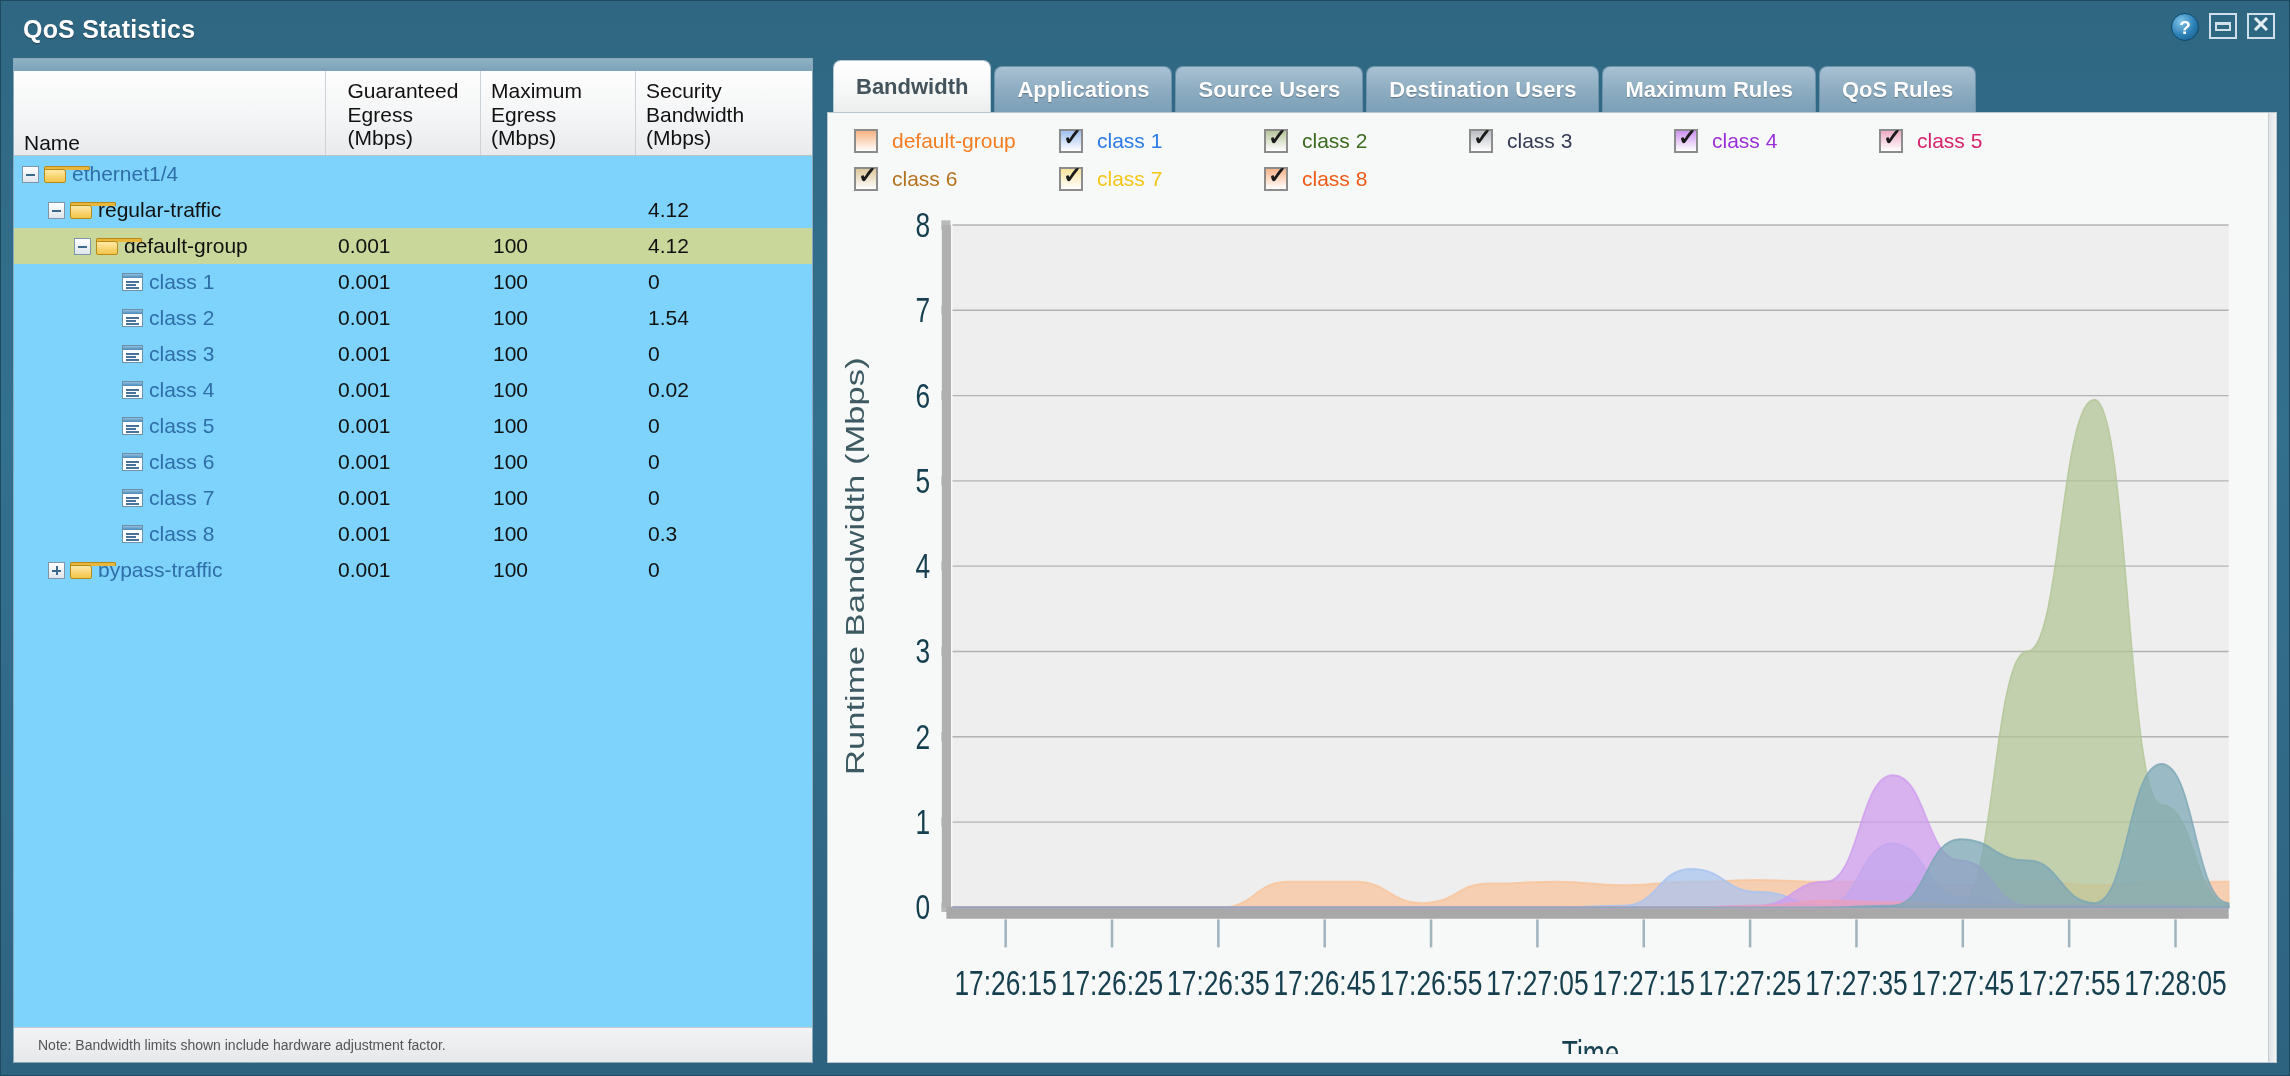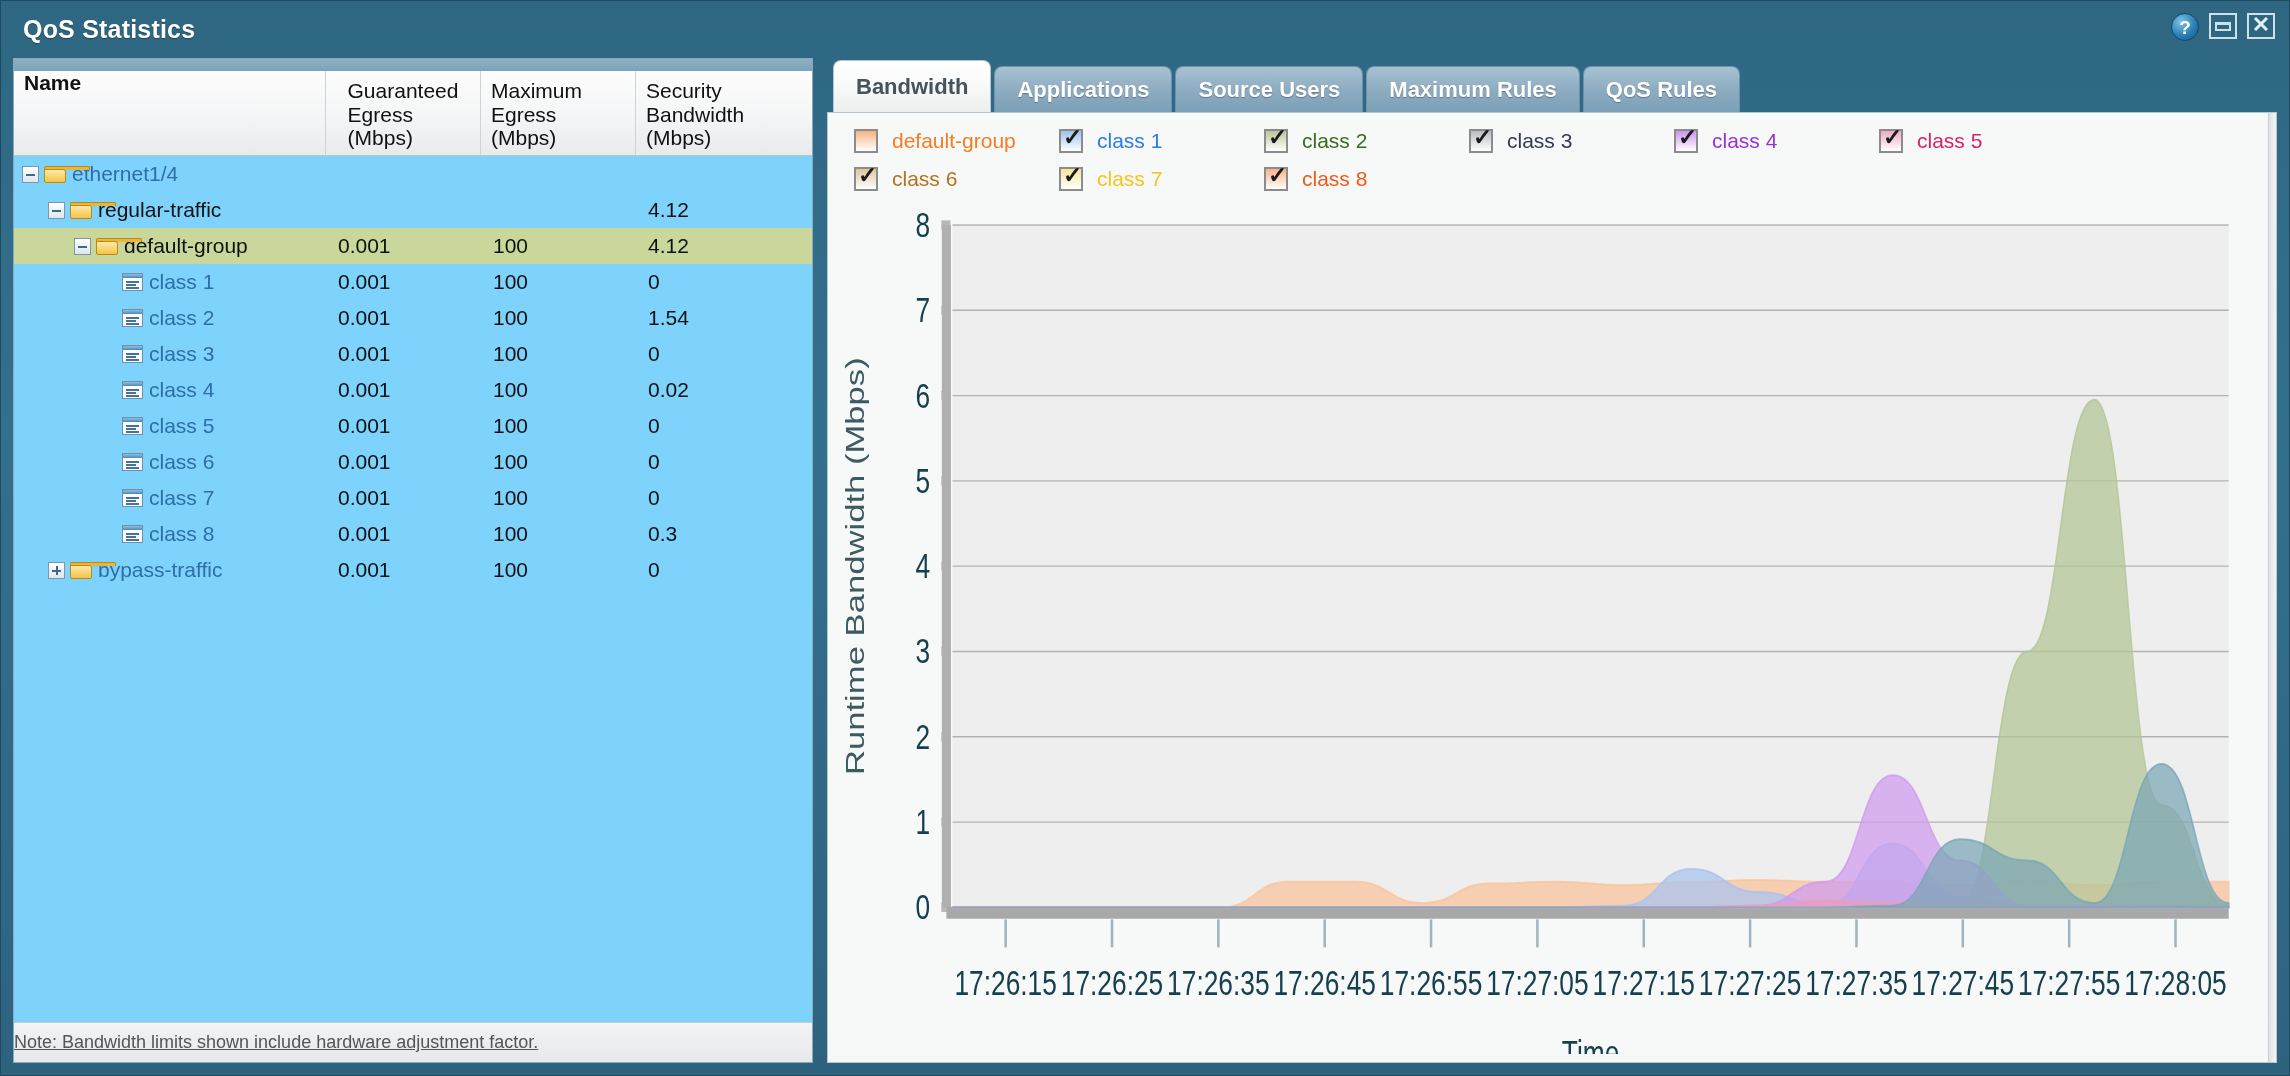--- a/index.html
+++ b/index.html
@@ -89,21 +89,21 @@
     border-bottom: 1px solid #b9c4cb;
     height: 85px;
   }
   .th {
     padding: 8px 10px 0 10px;
     font-size: 21px; color: #111;
     border-right: 1px solid #ccd3d8;
     line-height: 1.13;
     display: flex; align-items: flex-start;
   }
-  .th.name-col { align-items: flex-start; padding-top: 0; font-weight: bold; }
+  .th.name-col { align-items: flex-end; padding-top: 0; }
   .th:last-child { border-right: none; }
   .col-name { width: 312px; flex: 0 0 312px; }
   .col-ge   { width: 155px; flex: 0 0 155px; justify-content: center; }
   .col-me   { width: 155px; flex: 0 0 155px; }
   .col-rb   { width: 170px; flex: 0 0 170px; }
   #tree-body {
     flex: 1 1 auto; overflow: hidden; background: #7dd3fc;
   }
   .trow {
     display: flex; align-items: center;
@@ -157,23 +157,22 @@
   }
   .doc-icon .l1 { top: 7px; width: 13px; }
   .doc-icon .l2 { top: 10px; width: 10px; }
   .doc-icon .l3 { top: 13px; width: 13px; }
   .node-label { color: #111; }
   .node-label.link { color: #2f6ea8; }
   #tree-note {
     flex: 0 0 auto;
     background: linear-gradient(to bottom,#f2f3f4,#e6e8ea);
     border-top: 1px solid #c3cbd1;
-    font-size: 18px; color: #555;
-    padding: 9px 0;
-    text-decoration: underline;
+    font-size: 14px; color: #555;
+    padding: 9px 24px;
   }
   
   #right-panel {
     flex: 1 1 auto; display: flex; flex-direction: column; min-width: 0;
   }
   #tabstrip {
     display: flex; align-items: flex-end; gap: 3px;
     height: 54px; flex: 0 0 54px; padding-left: 6px;
   }
   .tab {
@@ -480,20 +479,23 @@
     <div id="right-panel">
       <div id="tabstrip">
           <div class="tab active">
             <span>Bandwidth</span>
           </div>
           <div class="tab">
             <span>Applications</span>
           </div>
           <div class="tab">
             <span>Source Users</span>
+          </div>
+          <div class="tab">
+            <span>Destination Users</span>
           </div>
           <div class="tab">
             <span>Maximum Rules</span>
           </div>
           <div class="tab">
             <span>QoS Rules</span>
           </div>
         </div>
       <div id="tabpanel">
         <div id="legend">

